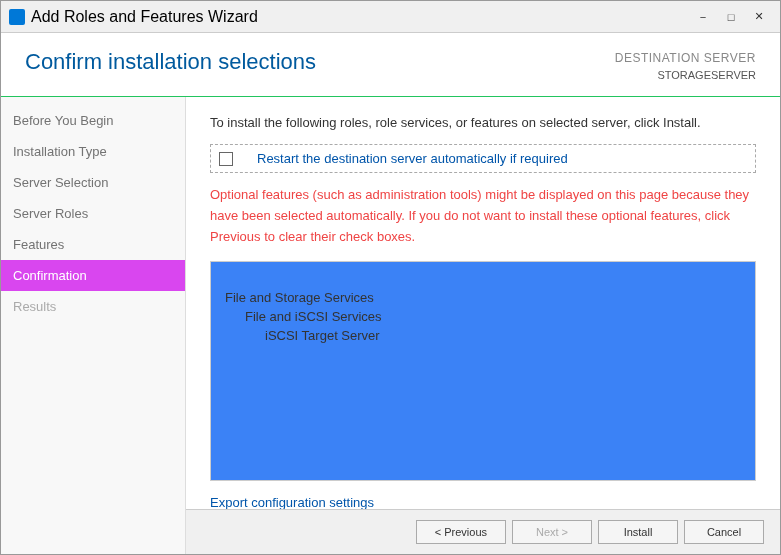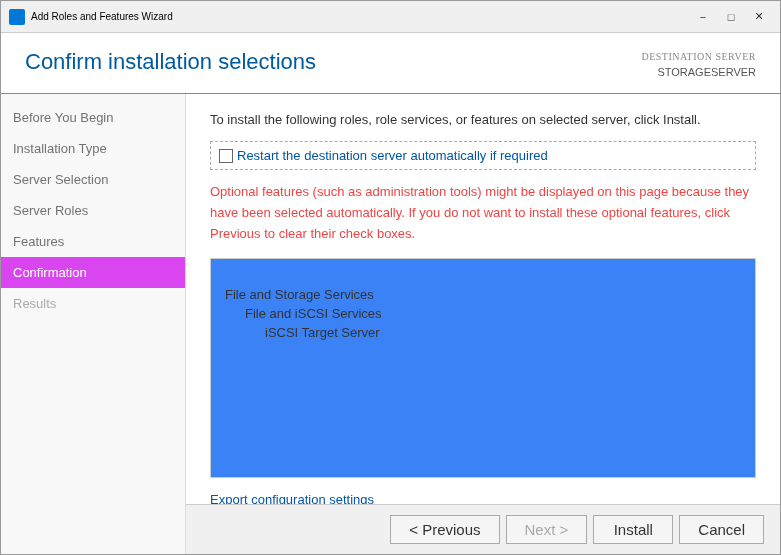--- a/index.html
+++ b/index.html
@@ -32,21 +32,21 @@
     .title-bar-icon {
       width: 16px;
       height: 16px;
       margin-right: 6px;
       background: #0078d7;
       display: inline-block;
       border-radius: 2px;
     }
     .title-bar-text {
       flex: 1;
-      font-size: 10px;
+      font-size: 16px;
       color: #000;
     }
     .title-bar-controls {
       display: flex;
       gap: 2px;
     }
     .title-bar-btn {
       width: 26px;
       height: 20px;
       border: none;
@@ -80,24 +80,23 @@
       font-weight: 300;
     }
     .server-info {
       text-align: right;
       font-size: 11px;
       color: #555;
       line-height: 1.5;
     }
     .server-info .label {
       color: #888;
-      font-size: 10px;
+      font-size: 12px;
       text-transform: uppercase;
       letter-spacing: 0.5px;
-      font-family: Liberation Serif, serif;
     }
 
     
     .sidebar {
       width: 185px;
       background: #f8f8f8;
       border-right: 1px solid #ddd;
       padding-top: 8px;
       flex-shrink: 0;
     }
@@ -129,21 +128,21 @@
       overflow-y: auto;
     }
     .instruction-text {
       color: #333;
       margin-bottom: 12px;
       line-height: 1.5;
     }
     .checkbox-row {
       display: flex;
       align-items: flex-end;
-      gap: 4px;
+      gap: 24px;
       border: 1px dashed #aaa;
       padding: 6px 8px;
       margin-bottom: 12px;
       width: 100%;
     }
     .checkbox-input {
       width: 14px;
       height: 14px;
       border: 1px solid #666;
       background: #fff;
@@ -194,21 +193,21 @@
       display: flex;
       justify-content: flex-end;
       gap: 6px;
       background: #f0f0f0;
     }
     .footer-btn {
       padding: 5px 18px;
       border: 1px solid #aaa;
       background: #f5f5f5;
       cursor: pointer;
-      font-size: 15px;
+      font-size: 11px;
       color: #333;
       min-width: 80px;
     }
     .footer-btn.primary {
       background: #f5f5f5;
     }
     .footer-btn:disabled {
       color: #aaa;
       cursor: default;
     }

